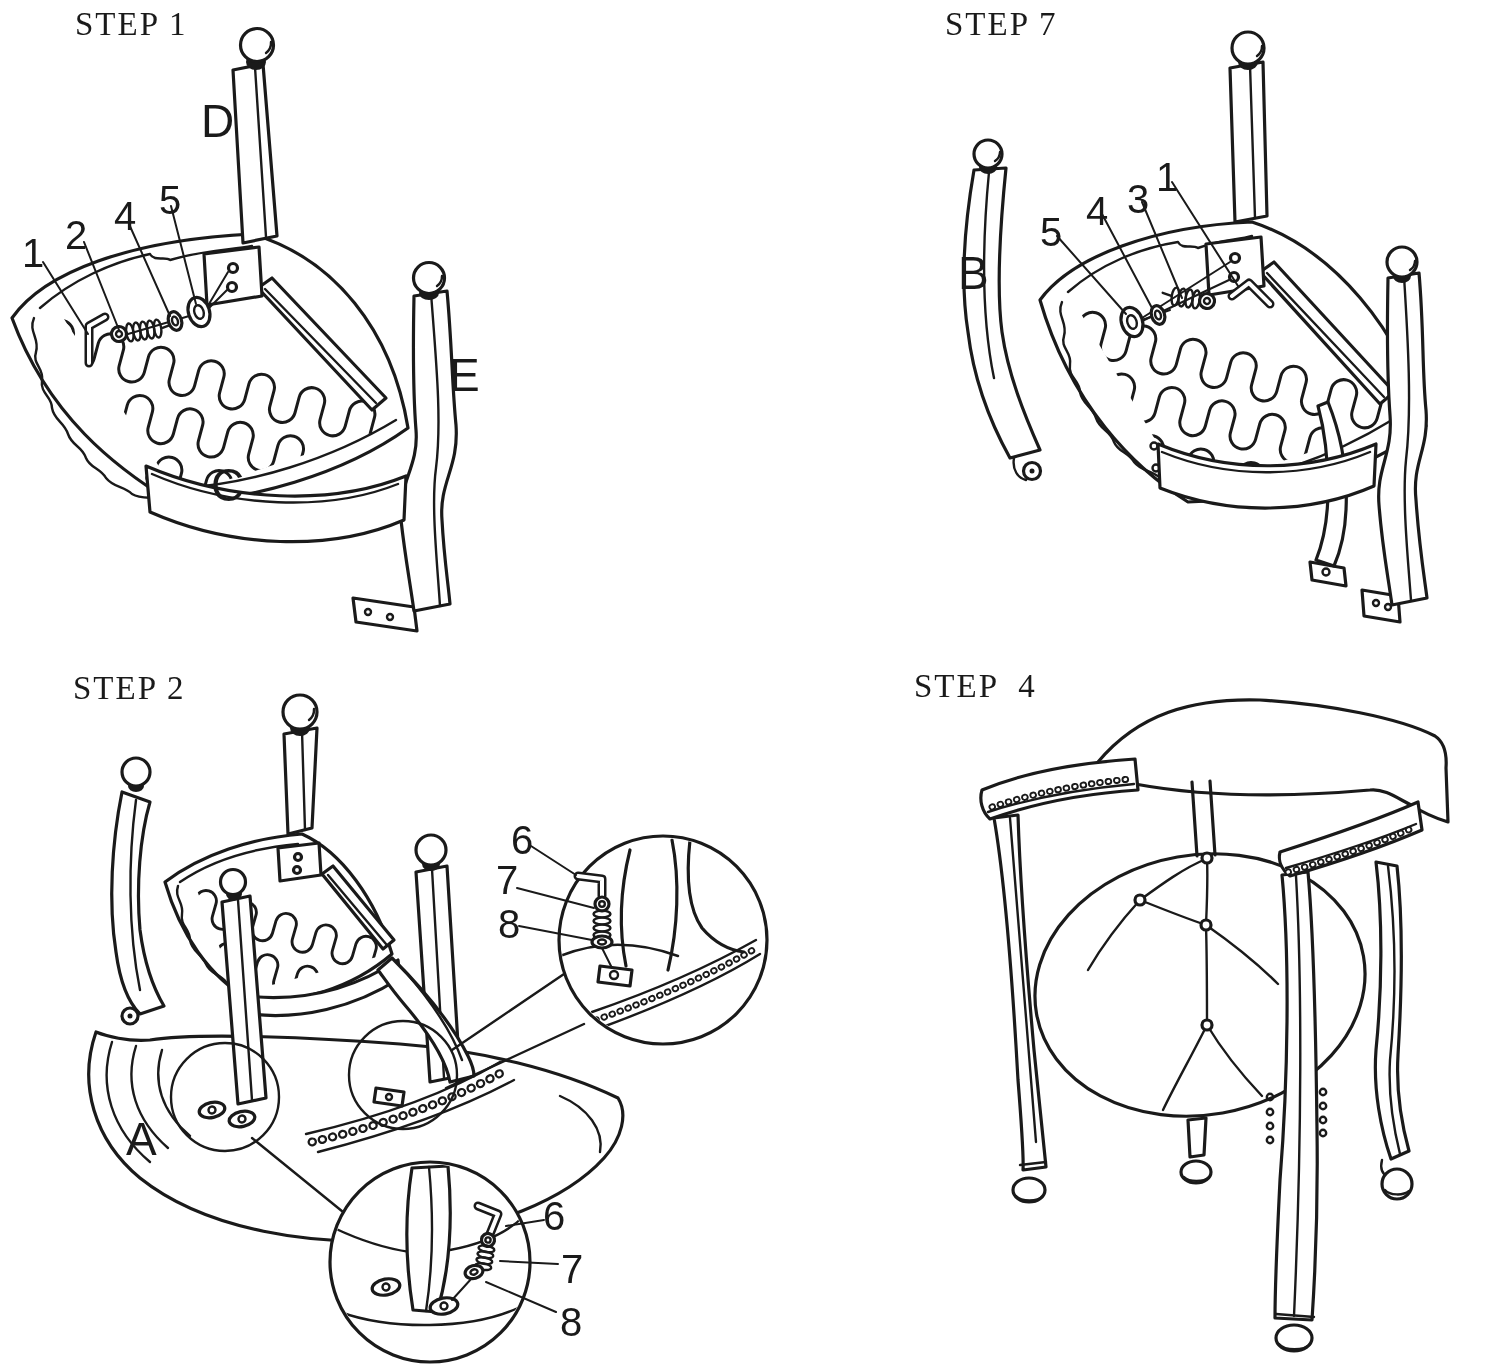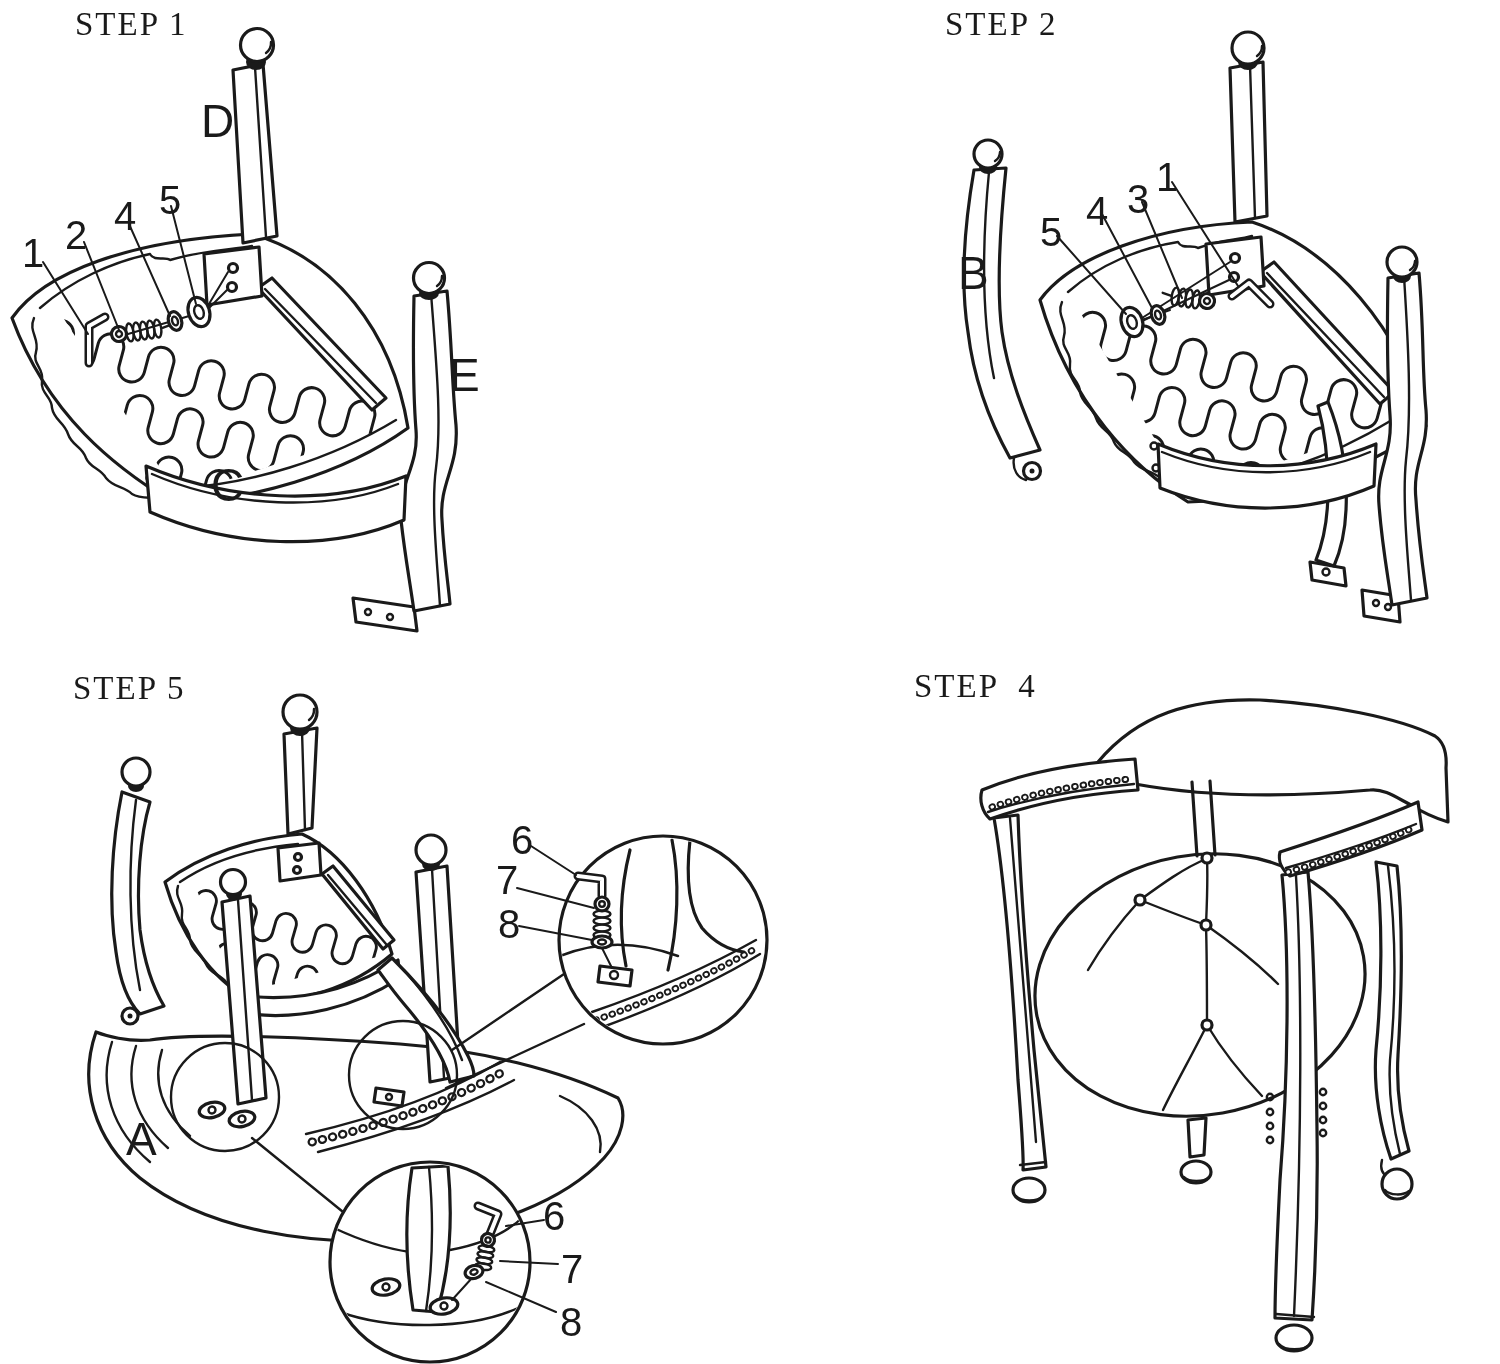--- a/index.html
+++ b/index.html
@@ -483,22 +483,22 @@
       <ellipse class="ln f" cx="364" cy="678" rx="18" ry="13"></ellipse>
       <path class="thin2" d="M 349,684 a 17,9 0 0 0 31,0"></path>
       <path class="ln f" d="M 350,192 C 400,176 452,158 488,142 L 492,170 C 455,186 408,202 360,216 C 351,209 348,200 350,192 Z"></path>
       <path class="thin2" d="M 356,208 C 404,194 452,178 486,164"></path>
       <path class="bead-sb" d="M 358,212 C 406,198 452,182 485,167"></path>
       <path class="bead-sw" d="M 358,212 C 406,198 452,182 485,167"></path>
     </g>
   </svg>
 
   <span class="step-title" style="left:75px;top:6px">STEP 1</span>
-  <span class="step-title" style="left:945px;top:6px">STEP 2</span>
-  <span class="step-title" style="left:73px;top:670px">STEP 5</span>
+  <span class="step-title" style="left:945px;top:6px">STEP 7</span>
+  <span class="step-title" style="left:73px;top:670px">STEP 2</span>
   <span class="step-title" style="left:914px;top:668px">STEP  4</span>
 
   <span class="part-label" style="left:201px;top:98px">D</span>
   <span class="part-label" style="left:449px;top:352px">E</span>
   <span class="part-label" style="left:211px;top:462px">C</span>
   <span class="part-label" style="left:958px;top:250px">B</span>
   <span class="part-label" style="left:126px;top:1116px">A</span>
 
   <span class="callout" style="left:22px;top:233px">1</span>
   <span class="callout" style="left:65px;top:215px">2</span>

